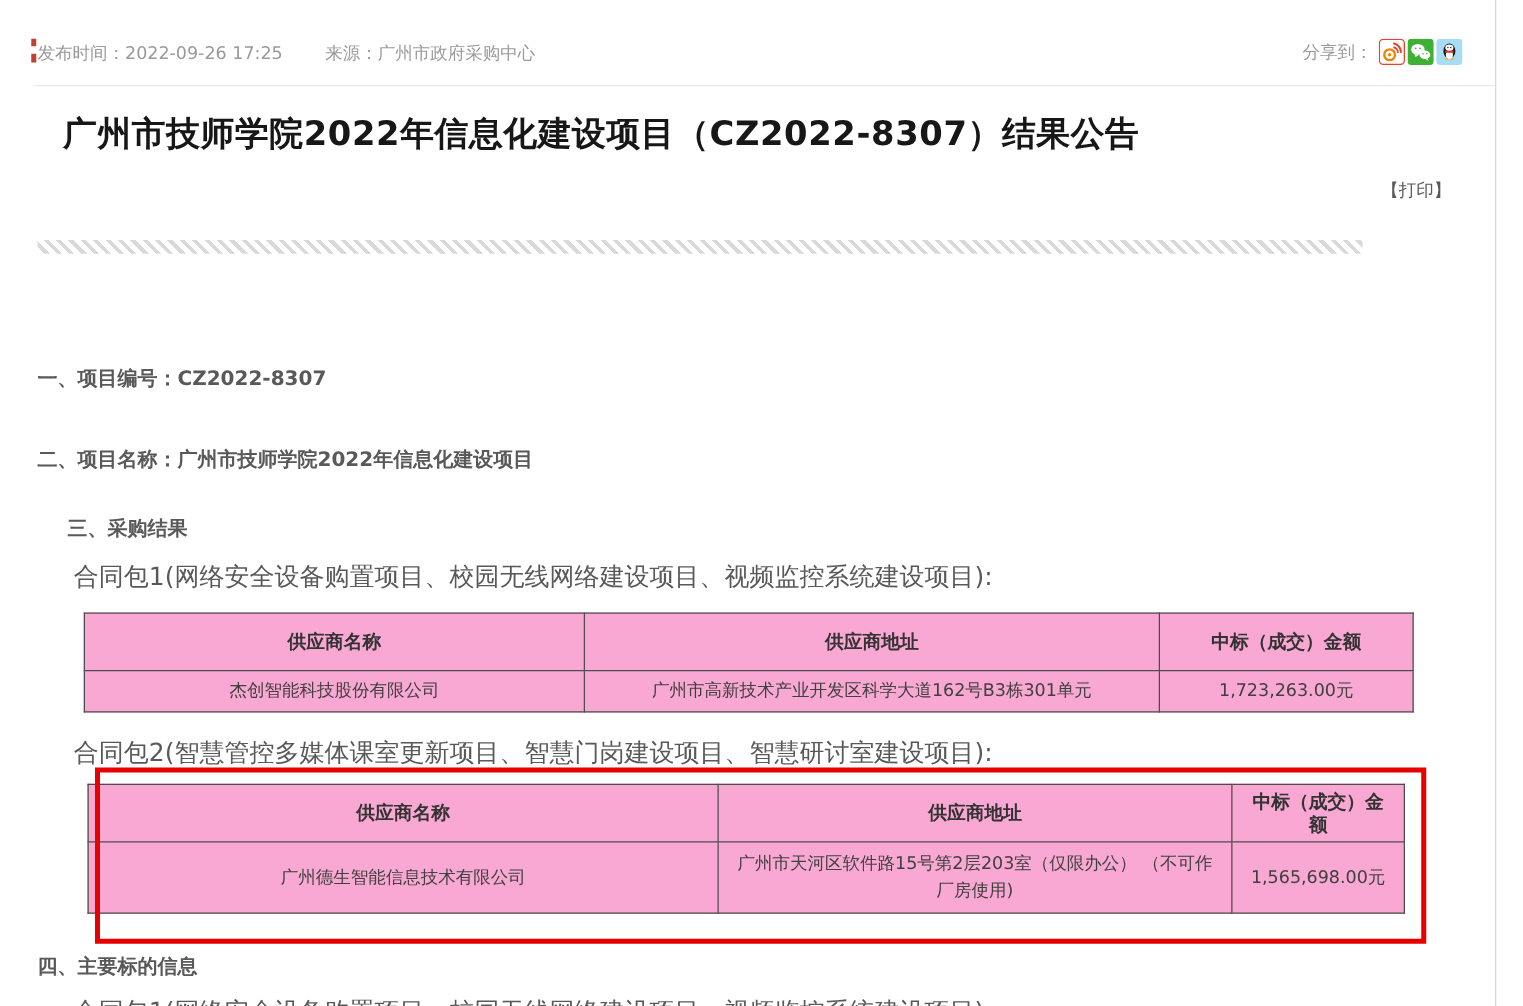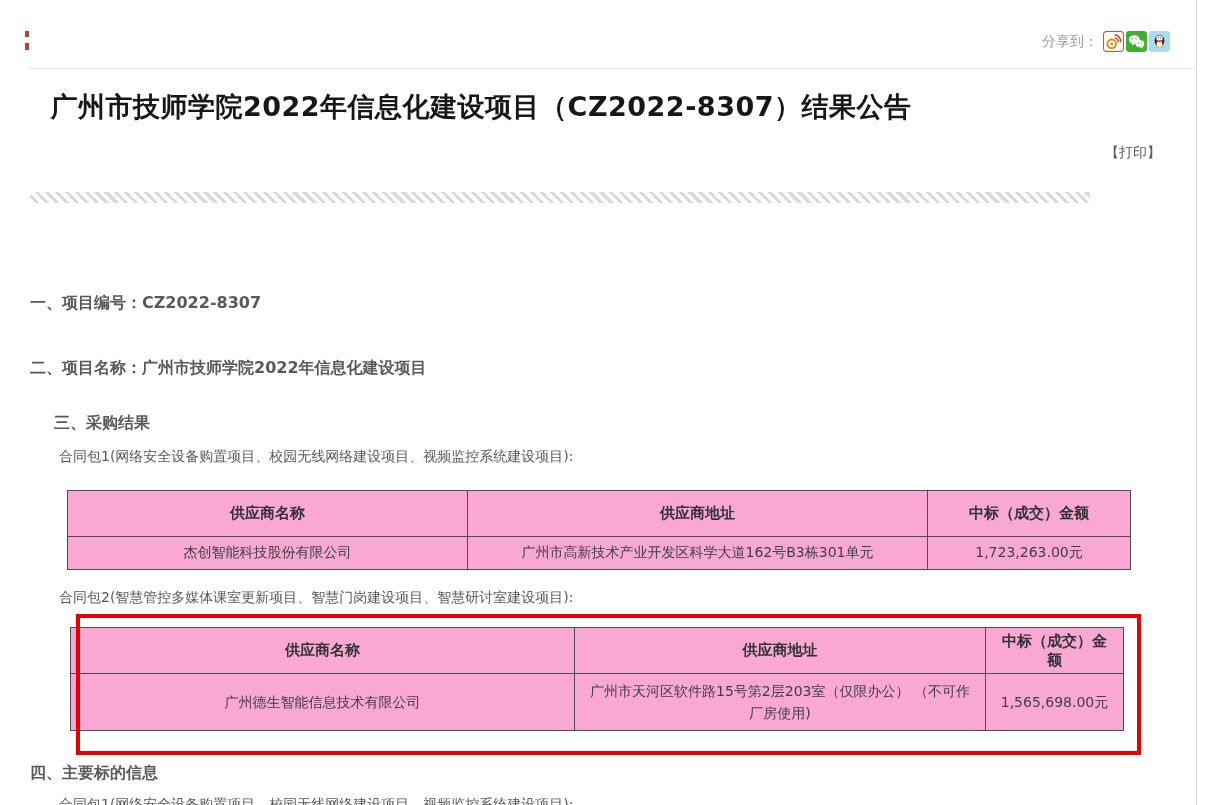--- a/index.html
+++ b/index.html
@@ -33,21 +33,21 @@
   .hatch { position:absolute; top:192px; left:30px; width:1060px; height:11px;
     background:repeating-linear-gradient(45deg,#ffffff 0 4px,#d9d9d9 4px 7px); }
 
   
   .sec { position:absolute; left:30px; font-size:16px; font-weight:bold; color:#595959; white-space:nowrap; }
   .sec.s1 { top:293px; }
   .sec.s2 { top:358px; }
   .sec.s3 { top:413px;margin-left:24px; }
   .sec.s4 { top:763px; }
 
-  .pkg { position:absolute; left:59px; font-size:14px; color:#595959; white-space:nowrap; }
+  .pkg { position:absolute; left:59px; font-size:20px; color:#595959; white-space:nowrap; }
   .pkg.p1 { top:448px; }
   .pkg.p2 { top:589px; }
   .pkg.p3 { top:796px; }
 
   
   table.result { position:absolute; border-collapse:collapse; table-layout:fixed; background:#f9a8d4; }
   table.result th, table.result td { border:1px solid #4d4d4d; text-align:center; color:#404040;
     font-size:14px; padding:2px 10px; overflow:hidden; }
   table.result th { font-size:15px; font-weight:bold; color:#333; height:46px; }
   table.t1 { top:490px; left:67px; width:1063px; }
@@ -64,20 +64,23 @@
   .right-edge-line { position:absolute; left:1196px; top:0; width:1px; height:805px; background:#d8d8d8; }
 </style>
 </head>
 <body>
 
 <div class="page">
 
   <span class="tl-mark m1"></span>
   <span class="tl-mark m2"></span>
 
+  <div class="meta-bar">
+    <span>发布时间：</span><span>2022-09-26 17:25</span><span class="src">来源：</span><span>广州市政府采购中心</span>
+  </div>
 
   <div class="share-bar">
     <span class="share-label">分享到：</span>
     <span class="share-icon">
       <svg viewBox="0 0 20 20">
         <rect x="0.5" y="0.5" width="19" height="19" rx="3" fill="#ffffff" stroke="#e6452c"></rect>
         <circle cx="8.3" cy="12.2" r="4.1" fill="none" stroke="#f08300" stroke-width="1.8"></circle>
         <circle cx="8.3" cy="12.2" r="1.3" fill="#f08300"></circle>
         <path d="M11.6 3.6 a7.3 7.3 0 0 1 5.3 6.6" fill="none" stroke="#e6452c" stroke-width="1.5" stroke-linecap="round"></path>
         <path d="M11.6 6.6 a4.3 4.3 0 0 1 3 3.8" fill="none" stroke="#e6452c" stroke-width="1.3" stroke-linecap="round"></path>

